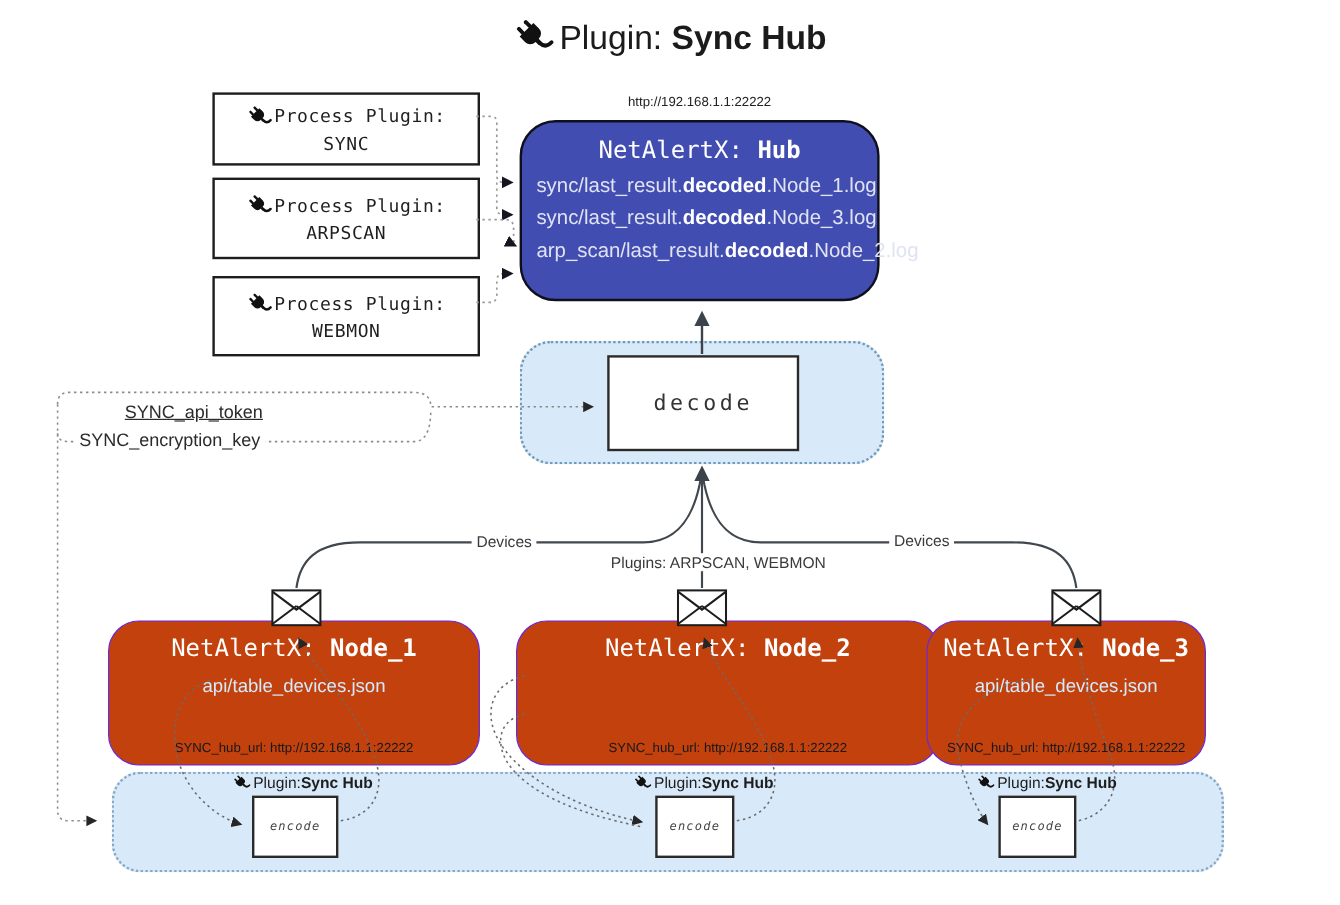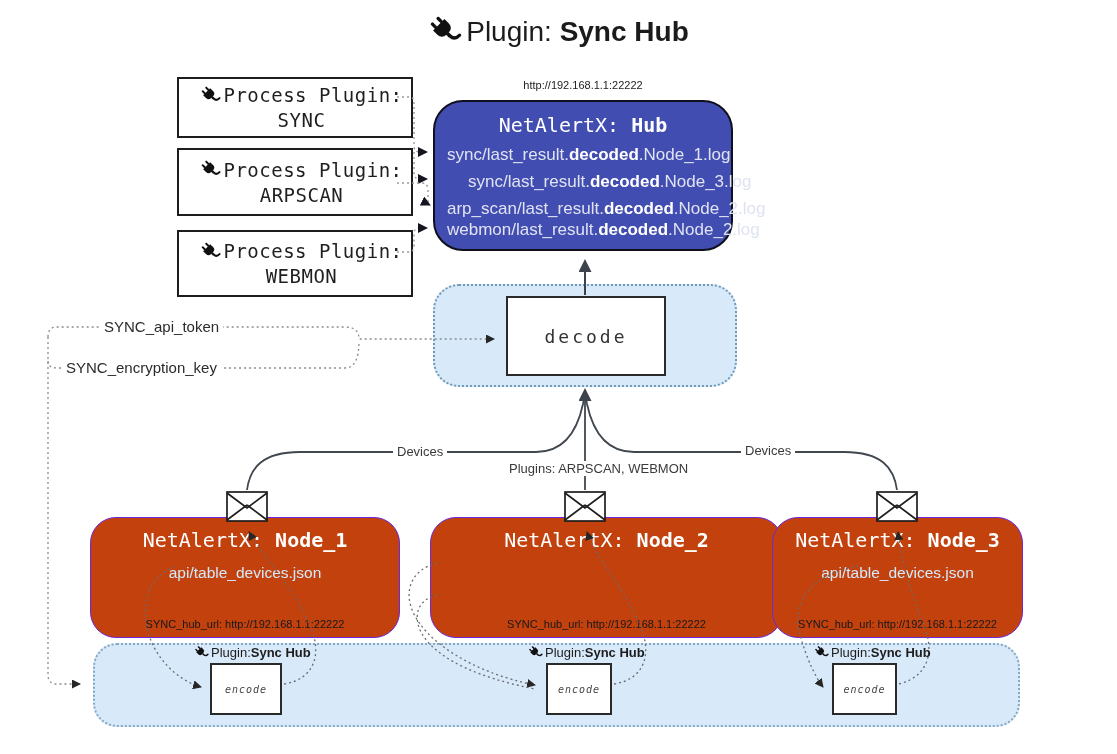--- a/index.html
+++ b/index.html
@@ -16,21 +16,21 @@
     font-size:28px; color:#1b1b1b;
   }
   #title .plug { width:34px; height:34px; vertical-align:-7px; margin-right:4px; }
   #title b { font-weight:700; }
 
   
   .pbox {
     left:177px; width:219px; border:2px solid #1d1d1d; background:#fff;
     display:flex; flex-direction:column; align-items:center; justify-content:center;
     font-family:"DejaVu Sans Mono","Liberation Mono",monospace;
-    font-size:19px; color:#1f1f1f; letter-spacing:0.5px;padding-left:13px;
+    font-size:15px; color:#1f1f1f; letter-spacing:0.5px;
   }
   .pbox .l1 { display:flex; align-items:center; gap:2px; }
   .pbox .plug { width:21px; height:21px; }
   .pbox .l2 { margin-top:3px; }
 
   
   #hub-url { left:433px; width:300px; top:79px; text-align:center; font-size:11px; color:#222; }
   #hub {
     left:433px; top:100px; width:300px; height:151px;
     background:#424DB1; border:2px solid #10101c; border-radius:30px;
@@ -39,58 +39,58 @@
   #hub .hub-title {
     position:absolute; left:0; right:0; top:11px; text-align:center;
     font-size:20px; color:#ffffff; font-family:"DejaVu Sans Mono","Liberation Mono",monospace;
   }
   #hub .hub-title b { font-weight:700; }
   .hub-log {
     position:absolute; left:12px; right:4px; height:18px; font-size:17px;
     color:#dfe3f2; white-space:nowrap;
   }
   .hub-log b { color:#ffffff; font-weight:700; }
-  .hl1 { top:43px; } .hl2 { top:70px;margin-left:21px; } .hl3 { top:97px; } .hl4 { top:118px; }
+  .hl1 { top:43px; } .hl2 { top:70px; } .hl3 { top:97px; } .hl4 { top:118px; }
 
   
   #decode-panel {
     left:433px; top:284px; width:304px; height:103px;
     background:#D8E9FA; border:2px dotted #6f9ab8; border-radius:26px; box-sizing:border-box;
   }
   #decode-box {
     left:506px; top:296px; width:160px; height:80px;
     background:#fff; border:2px solid #2a2a2a; box-sizing:border-box;
     display:flex; align-items:center; justify-content:center;
     font-family:"DejaVu Sans Mono","Liberation Mono",monospace;
     font-size:18px; letter-spacing:3px; color:#333;
   }
 
   
   .setting-label {
     background:#fff; padding:0 4px; font-size:15px; color:#2b2b2b; white-space:nowrap; z-index:6;
   }
-  #lbl-api-token { left:100px; top:318px; }
+  #lbl-api-token { left:100px; top:335px;text-decoration:underline; }
   #lbl-enc-key  { left:62px;  top:359px; }
 
   
   .edge-label {
     background:#fff; padding:0 4px; font-size:13px; color:#3a3a3a; white-space:nowrap; z-index:6;
   }
   #edge-left   { left:393px; top:444px; }
   #edge-middle { left:505px; top:461px; }
   #edge-right  { left:741px; top:443px; }
 
   
   .node {
     top:517px; height:121px; background:#c2410c; border:1px solid #6d28d9;
     border-radius:26px; box-sizing:border-box;
   }
   #node1 { left:90px;  width:310px; }
   #node2 { left:430px; width:353px; }
-  #node3 { left:772px; width:251px; }
+  #node3 { left:772px; width:233px; }
   .node .node-title {
     position:absolute; left:0; right:0; top:10px; text-align:center;
     font-size:20px; color:#ffffff; font-family:"DejaVu Sans Mono","Liberation Mono",monospace;
     white-space:nowrap;
   }
   .node .node-title b { font-weight:700; }
   .node .node-file {
     position:absolute; left:4px; right:4px; text-align:center;
     font-size:14px; color:#d5eafc; white-space:nowrap;
   }
@@ -180,21 +180,20 @@
     </div>
   <div class="l2">WEBMON</div>
 </div>
 
 <div class="abs" id="hub-url">http://192.168.1.1:22222</div>
 <div class="abs" id="hub">
   <div class="hub-title"><span>NetAlertX: </span><b>Hub</b></div>
   <div class="hub-log hl1"><span>sync/last_result.</span><b>decoded</b><span>.Node_1.log</span></div>
   <div class="hub-log hl2"><span>sync/last_result.</span><b>decoded</b><span>.Node_3.log</span></div>
   <div class="hub-log hl3"><span>arp_scan/last_result.</span><b>decoded</b><span>.Node_2.log</span></div>
-  <div class="hub-log hl4"><span>webmon/last_result.</span><b>decoded</b><span>.Node_2.log</span></div>
 </div>
 
 <div class="abs" id="decode-panel"></div>
 <div class="abs z6" id="decode-box">decode</div>
 
 <div class="abs setting-label" id="lbl-api-token">SYNC_api_token</div>
 <div class="abs setting-label" id="lbl-enc-key">SYNC_encryption_key</div>
 
 <div class="abs node" id="node1">
   <div class="node-title"><span>NetAlertX: </span><b>Node_1</b></div>

